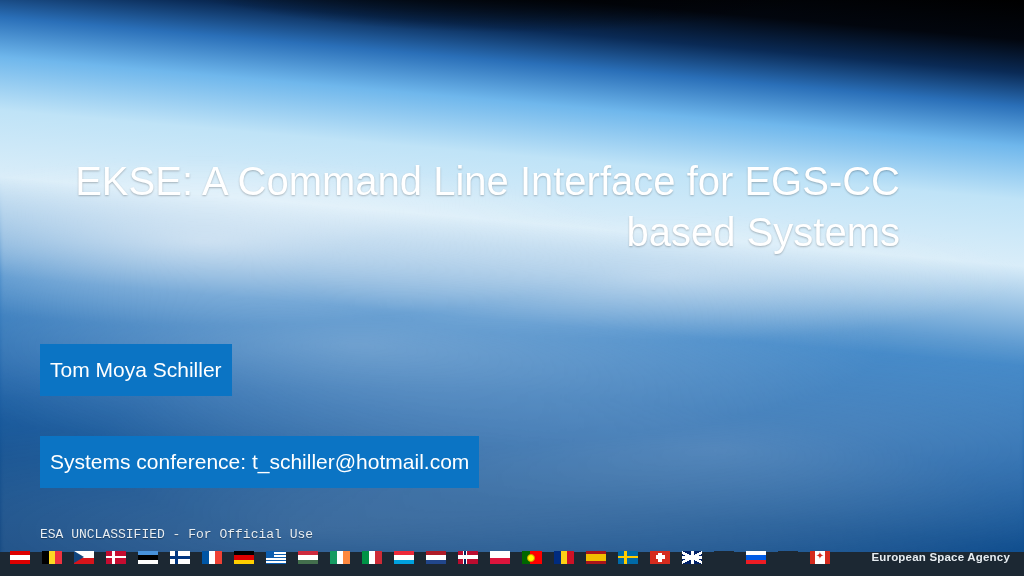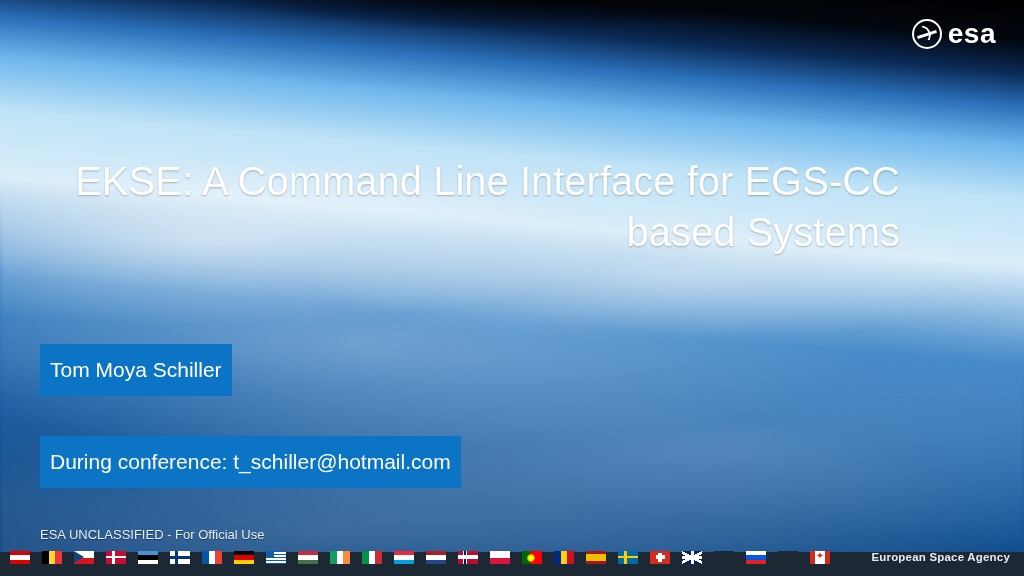--- a/index.html
+++ b/index.html
@@ -74,20 +74,21 @@
     white-space: pre-line;
   }
   .meta .hl { background: #0b74c4; padding: 6px 10px; display: inline-block; }
   .meta .gap { display: block; height: 26px; }
   .classification {
     position: absolute;
     left: 40px; bottom: 34px;
     font-size: 13px;
     color: #e8eef3;
     text-shadow: 0 1px 1px rgba(0,0,0,0.4);
+    font-family: Liberation Mono, monospace;
   }
   .footer {
     position: absolute;
     left: 0; right: 0; bottom: 0;
     height: 24px;
     background: #1c2833;
     display: flex; align-items: center;
     padding: 0 14px 14px 10px;
     justify-content: flex-end;
   }
@@ -156,30 +157,26 @@
   .f-si { background: linear-gradient(#fff 0 33%, #005ce5 33% 66%, #ed1c24 66%); }
   .f-ca { background: linear-gradient(90deg,#d52b1e 0 25%, #fff 25% 75%, #d52b1e 75%); }
   .f-ca::after{content:"✦";position:absolute;left:0;right:0;top:-1px;text-align:center;color:#d52b1e;font-size:10px;}
 </style>
 </head>
 <body>
 
 <div class="slide">
   <div class="clouds"></div>
 
-  <div class="logo">
-    <span class="logo-mark"></span>
-    <span class="logo-text">esa</span>
-  </div>
 
   <h1 class="title">EKSE: A Command Line Interface for EGS-CC based Systems</h1>
 
   <div class="meta">
     <span class="hl">Tom Moya Schiller</span><br>
-    <span class="hl">During conference: t_schiller@hotmail.com</span>
+    <span class="hl">Systems conference: t_schiller@hotmail.com</span>
     <span class="gap"></span>
     <span class="hl">28/05/2018</span>
   </div>
 
   <div class="classification">ESA UNCLASSIFIED - For Official Use</div>
 
   <div class="footer">
     <div class="flags" id="flags">
         <span class="flag f-at"></span>
         <span class="flag f-be"></span>

